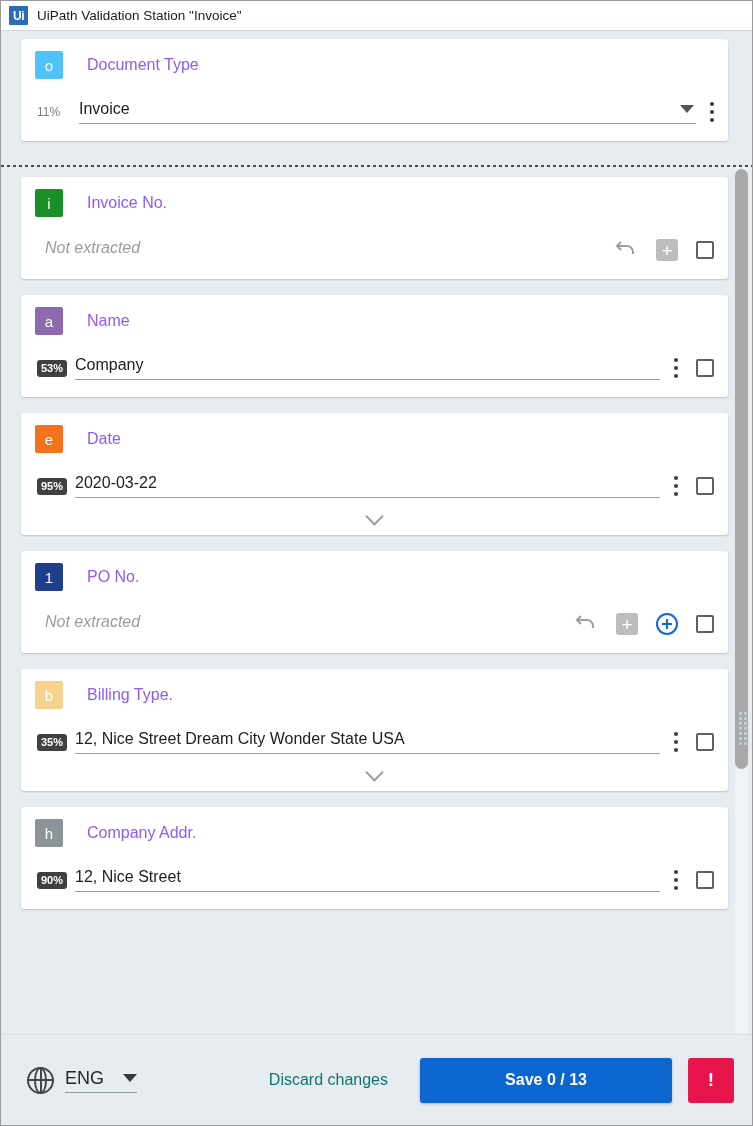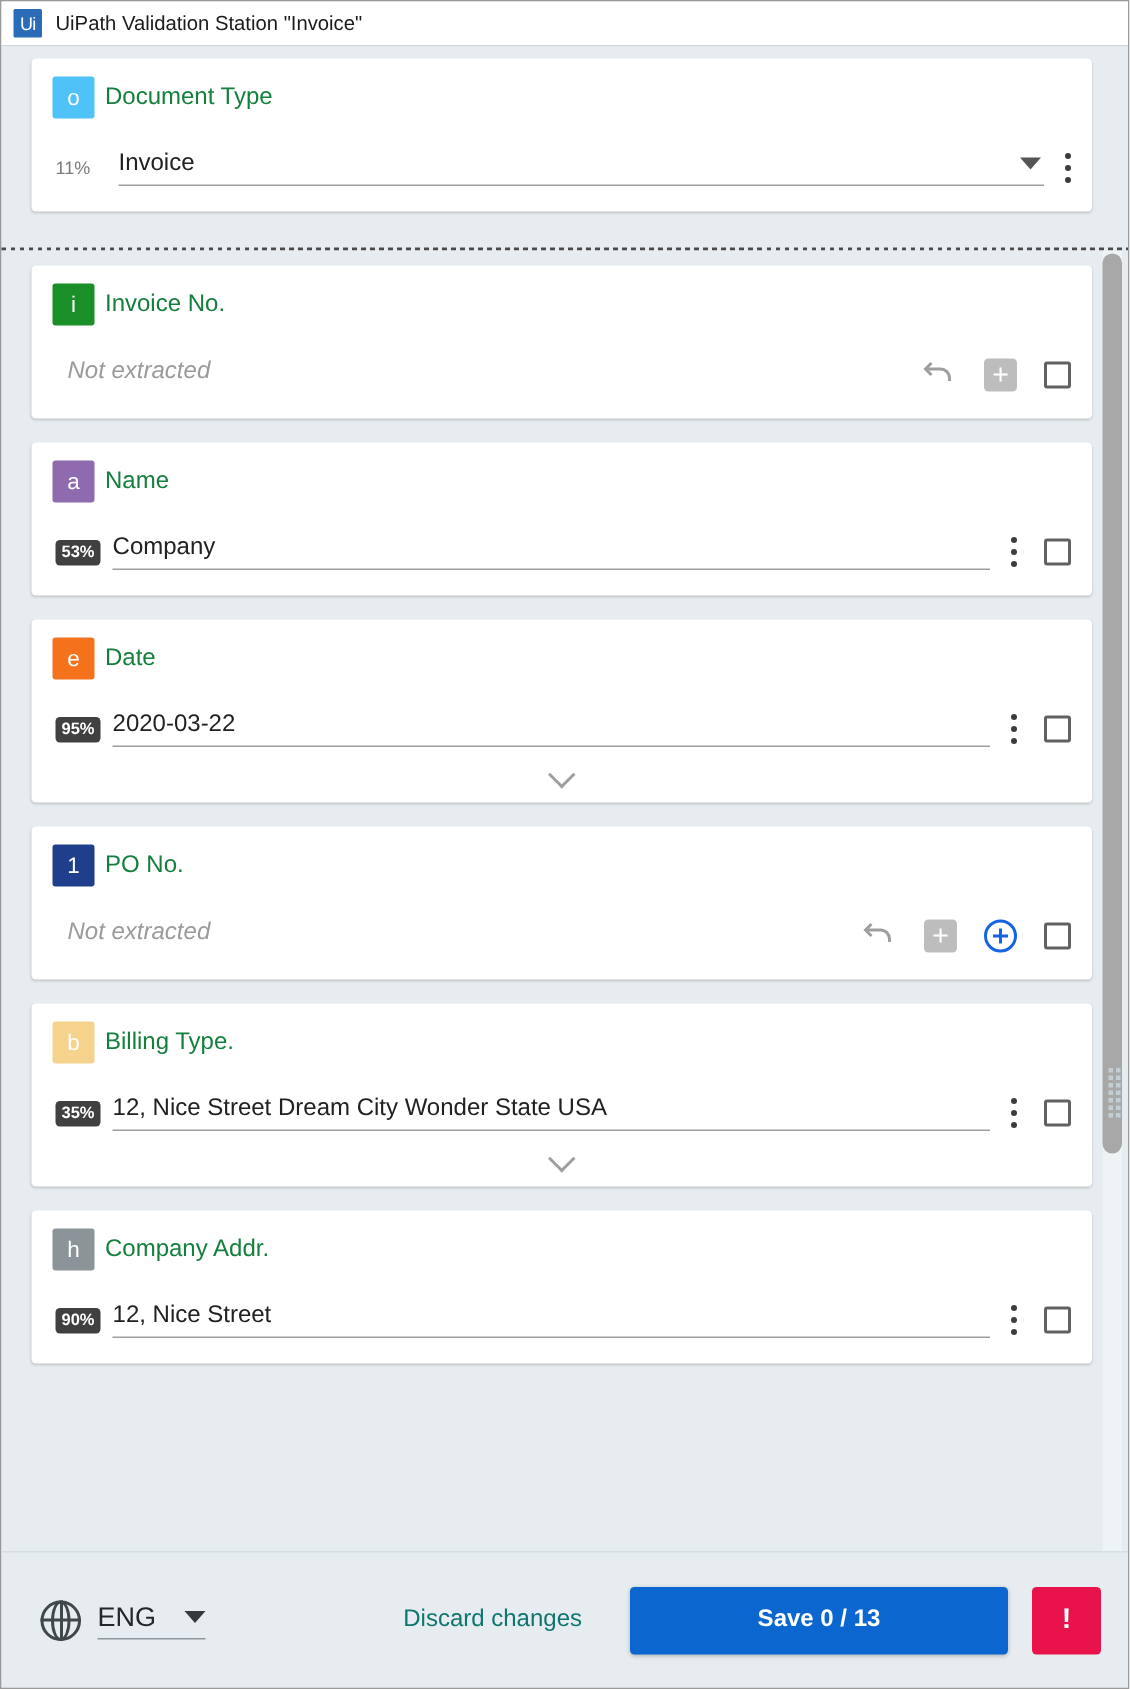--- a/index.html
+++ b/index.html
@@ -23,21 +23,21 @@
     height: 30px; flex: 0 0 30px;
     background: #ffffff;
     display: flex; align-items: center;
     padding-left: 8px;
     border-bottom: 1px solid #cfd6da;
   }
   .ui-logo {
     width: 19px; height: 19px;
     background: #2b6cb8;
     color: #fff;
-    font-size: 12px; font-weight: normal;
+    font-size: 12px; font-weight: bold;
     display: flex; align-items: center; justify-content: center;
     letter-spacing: -0.5px;
     border-radius: 1px;
   }
   .title-text {
     margin-left: 9px;
     font-size: 13.5px;
     color: #1b1b1b;
   }
 
@@ -79,23 +79,23 @@
   }
   .badge {
     width: 28px; height: 28px;
     border-radius: 2px;
     color: #ffffff;
     font-size: 15px;
     display: flex; align-items: center; justify-content: center;
     flex: 0 0 28px;
   }
   .field-label {
-    margin-left: 7px;
+    margin-left: 24px;
     font-size: 16px;
-    color: #15803d;
+    color: #8b5cf6;
   }
 
   .card-row {
     display: flex; align-items: center;
     min-height: 38px;
     margin-top: 12px;
     padding-left: 2px;
   }
   .conf {
     font-size: 11px; font-weight: bold;

